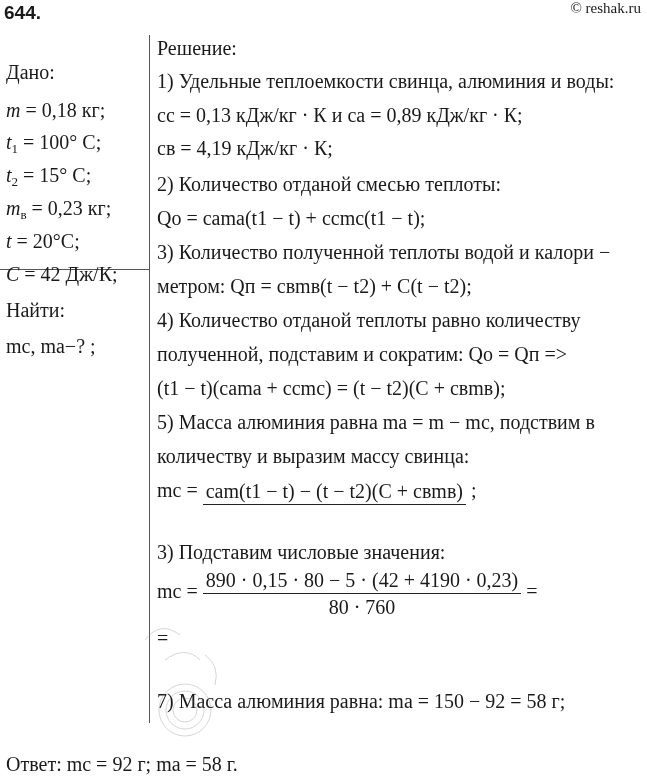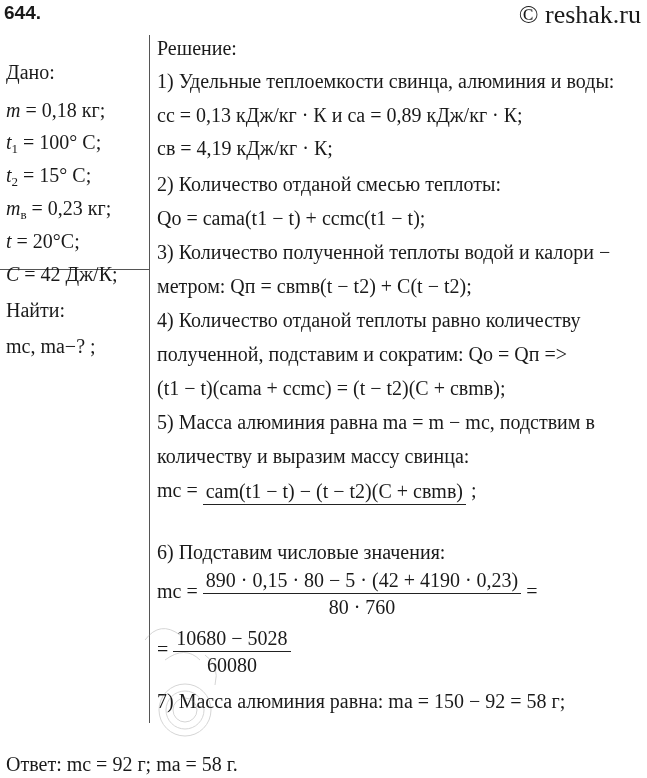--- a/index.html
+++ b/index.html
@@ -4,21 +4,21 @@
 <style>
   html, body { margin: 0; padding: 0; background: #ffffff; }
   body {
     width: 647px; height: 778px; position: relative; overflow: hidden;
     font-family: "DejaVu Serif", "Liberation Serif", serif;
     color: #1a1a1a;
   }
   .abs { position: absolute; white-space: nowrap; }
   .txt { font-family: "Liberation Serif", "DejaVu Serif", serif; font-size: 20px; line-height: 24px; }
   .hdr-num { left: 4px; top: 2px; font-family: Liberation Sans, sans-serif; font-weight: bold; font-size: 19px; }
-  .hdr-site { right: 6px; top: 0px; font-family: "Liberation Serif", serif; font-size: 26px; }
+  .hdr-site { right: 6px; top: 0px; font-family: "Liberation Serif", serif; font-size: 15px; }
   .vline { position: absolute; left: 149px; top: 35px; width: 1px; height: 688px; background: #555; }
   .hline { position: absolute; left: 0; top: 269px; width: 149px; height: 1px; background: #555; }
   .given { left: 6px; margin-top: 24px; }
   .sol { left: 157px; }
   i.v { font-style: italic; font-family: "Liberation Serif", "DejaVu Serif", serif; }
   sub { font-size: 13px; vertical-align: -4px; line-height: 0; }
   .frac { display: inline-block; vertical-align: middle; text-align: center; }
   .frac .num { display: block; border-bottom: 1.5px solid #222; padding: 0 3px 1px 3px; line-height: 24px; }
   .frac .den { display: block; padding-top: 1px; line-height: 24px; }
   .watermark {
@@ -61,37 +61,33 @@
 <div class="abs txt sol" style="top:444px">количеству и выразим массу свинца:</div>
 
 <div class="abs txt sol" style="top:478px">
   <span>mс =</span>
   <span class="frac">
     <span class="num">cаm(t1 − t) − (t − t2)(C + cвmв)</span>
   </span>
   <span>;</span>
 </div>
 
-<div class="abs txt sol" style="top:540px">6) Подставим числовые значения:</div>
+<div class="abs txt sol" style="top:540px">3) Подставим числовые значения:</div>
 
 <div class="abs txt sol" style="top:568px">
   <span>mс =</span>
   <span class="frac">
     <span class="num">890 · 0,15 · 80 − 5 · (42 + 4190 · 0,23)</span>
     <span class="den">80 · 760</span>
   </span>
   <span>=</span>
 </div>
 
 <div class="abs txt sol" style="top:626px">
   <span>=</span>
-  <span class="frac">
-    <span class="num">10680 − 5028</span>
-    <span class="den">60080</span>
-  </span>
 </div>
 
 <div class="abs txt sol" style="top:689px">7) Масса алюминия равна: mа = 150 − 92 = 58 г;</div>
 
 <div class="abs txt" style="left:6px; top:752px">
   <span>Ответ:</span>
   <span>mс = 92 г; mа = 58 г.</span>
 </div>
 
 <svg class="watermark" viewBox="0 0 210 130">

